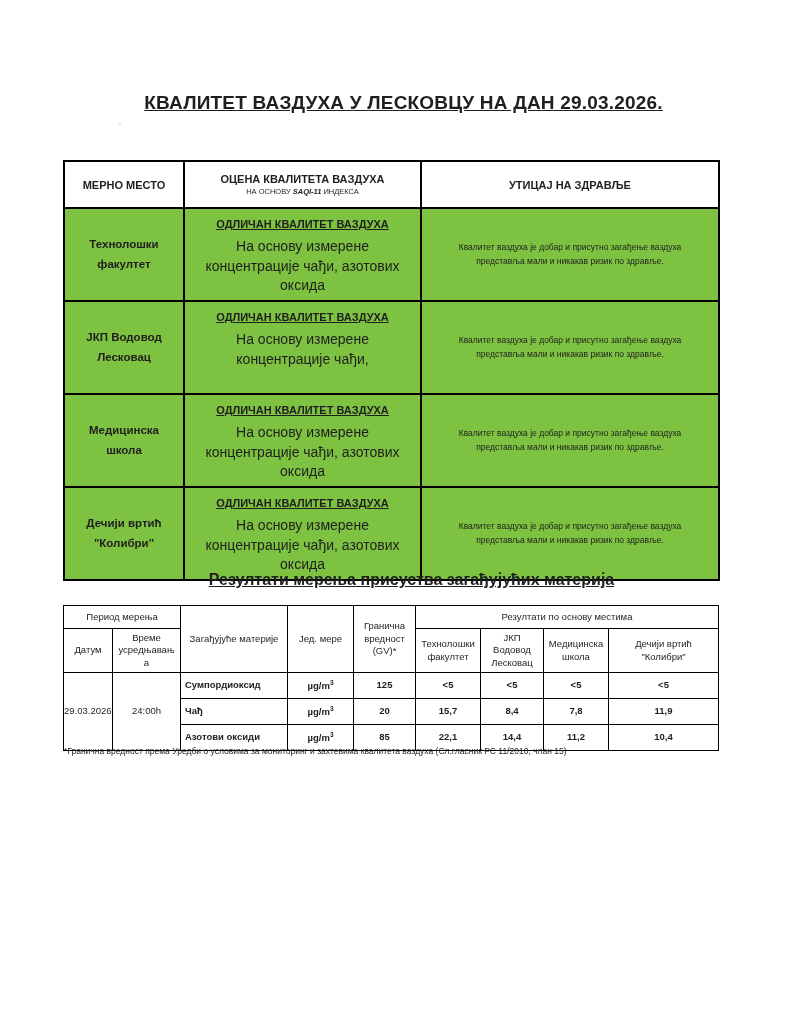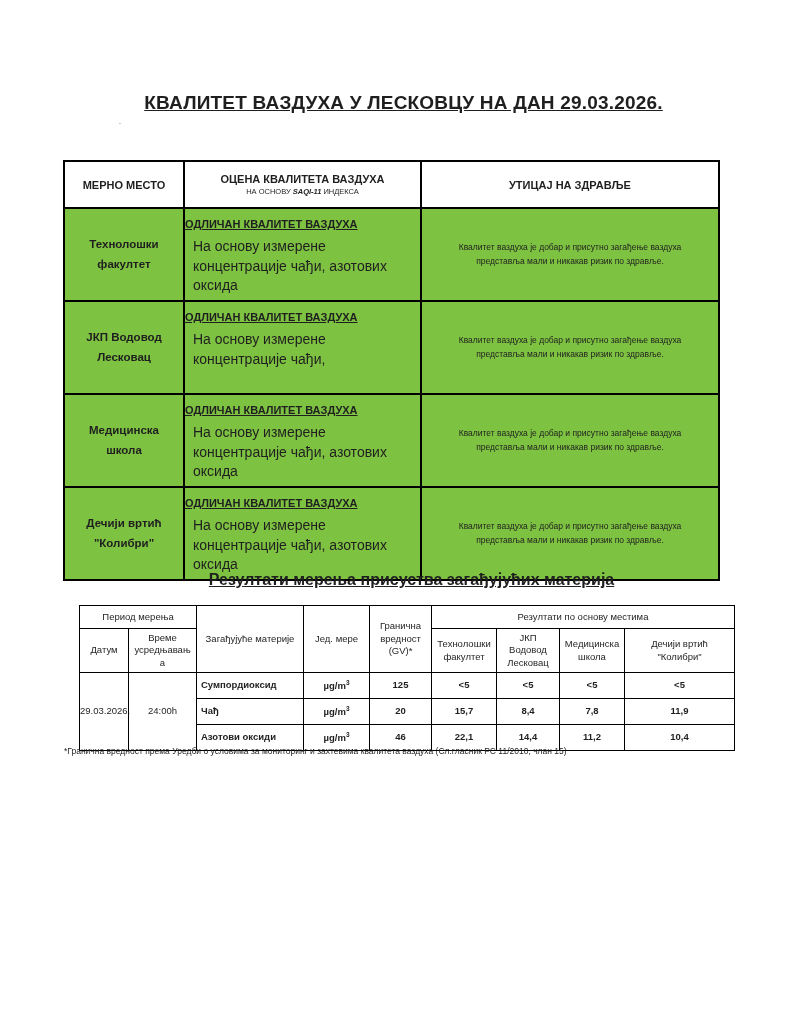--- a/index.html
+++ b/index.html
@@ -29,33 +29,33 @@
     position:absolute; top:138px; left:63px; width:655px;margin-top:22px;
   }
   .t1 td, .t1 th { border:2px solid #000; vertical-align:middle; }
   .t1 .hdr { background:#fff; height:47px; text-align:center; }
   .t1 .hdr-main { font-size:11px; font-weight:bold; }
   .t1 .hdr-sub { font-size:7.5px; font-weight:normal; margin-top:2px; }
   .t1 .hdr-sub .idx { font-weight:bold; font-style:italic; }
   .green { background:#7EC242; }
   .t1 .row { height:93px; }
   .station-cell { text-align:center; font-size:11.5px; font-weight:bold; line-height:1.7; padding:0 8px; }
-  .rating-cell { vertical-align:top !important; padding-top:9px; }
+  .rating-cell { vertical-align:top !important; text-align:center; padding-top:9px; }
   .rating-title { font-size:11px; font-weight:bold; text-decoration:underline; }
   .rating-basis { font-size:14px; margin-top:7px; padding:0 8px; line-height:1.4; }
   .impact-cell { text-align:center; font-size:8.5px; line-height:1.6; padding:0 30px; }
   
   .section-title {
     position:absolute; top:571px; left:16px; width:100%;
     text-align:center;
     font-size:16px; font-weight:bold; text-decoration:underline;
   }
   
   .t2 {
-    position:absolute; top:605px; left:79px; width:655px;
+    position:absolute; top:605px; left:63px; width:655px;
     font-size:9.5px;
   }
   .t2 td, .t2 th { border:1.5px solid #000; vertical-align:middle; text-align:center; font-weight:normal; line-height:1.3; }
   .t2 .hr1 { height:23px; }
   .t2 .hr2 { height:44px; }
   .t2 .hr2 th { padding:0 3px; overflow-wrap:break-word; word-break:break-word; }
   .t2 .dr { height:26px; }
   .t2 .pollutant { text-align:left; font-weight:bold; padding-left:4px; }
   .t2 .bold { font-weight:bold; }
   .t2 sup { font-size:6.5px; }
@@ -172,21 +172,21 @@
       <td class="bold"><span>µg/m</span><sup>3</sup></td>
       <td class="bold">20</td>
       <td class="bold">15,7</td>
       <td class="bold">8,4</td>
       <td class="bold">7,8</td>
       <td class="bold">11,9</td>
     </tr>
     <tr class="dr">
       <td class="pollutant">Азотови оксиди</td>
       <td class="bold"><span>µg/m</span><sup>3</sup></td>
-      <td class="bold">46</td>
+      <td class="bold">85</td>
       <td class="bold">22,1</td>
       <td class="bold">14,4</td>
       <td class="bold">11,2</td>
       <td class="bold">10,4</td>
     </tr>
   </tbody>
     </table>
 
   <div class="footnote">*Гранична вредност према Уредби о условима за мониторинг и захтевима квалитета ваздуха (Сл.гласник РС 11/2010, члан 15)</div>
 

